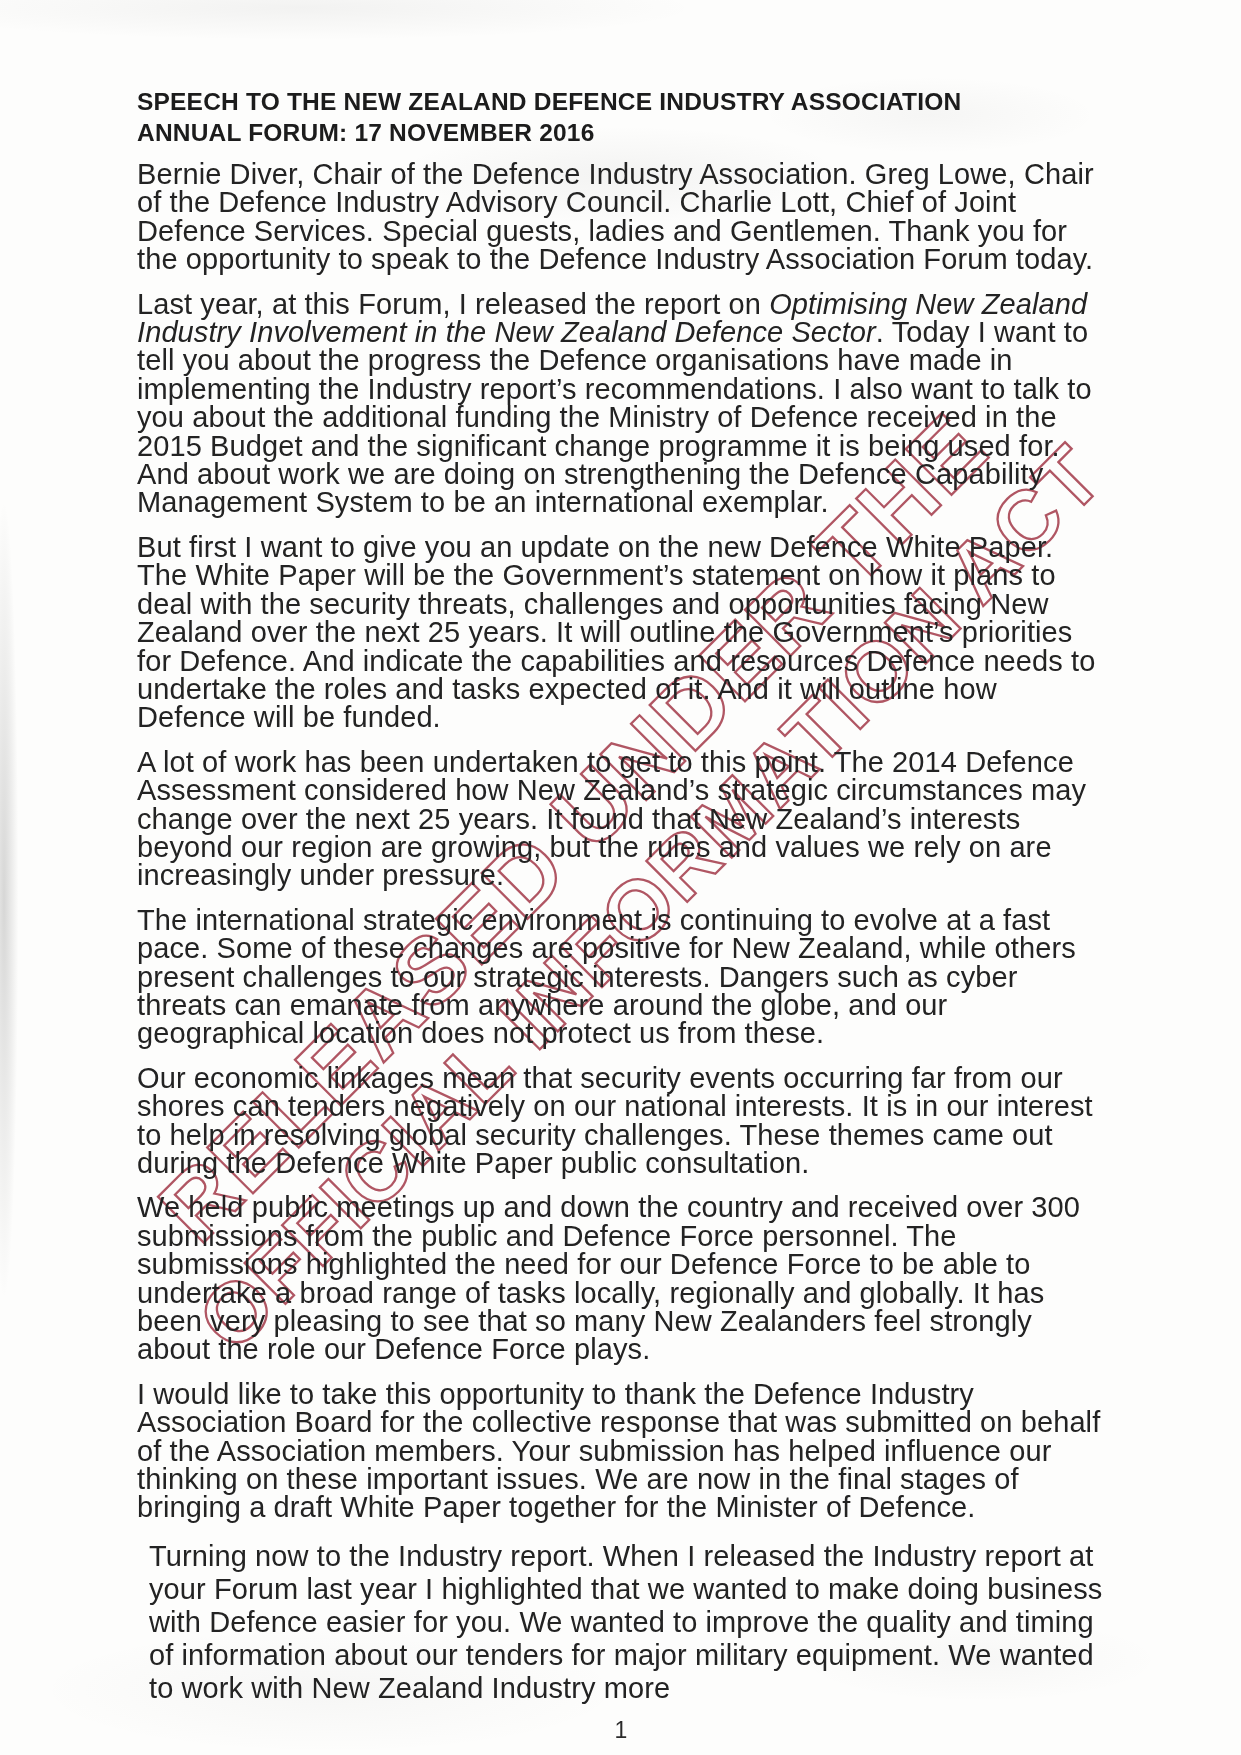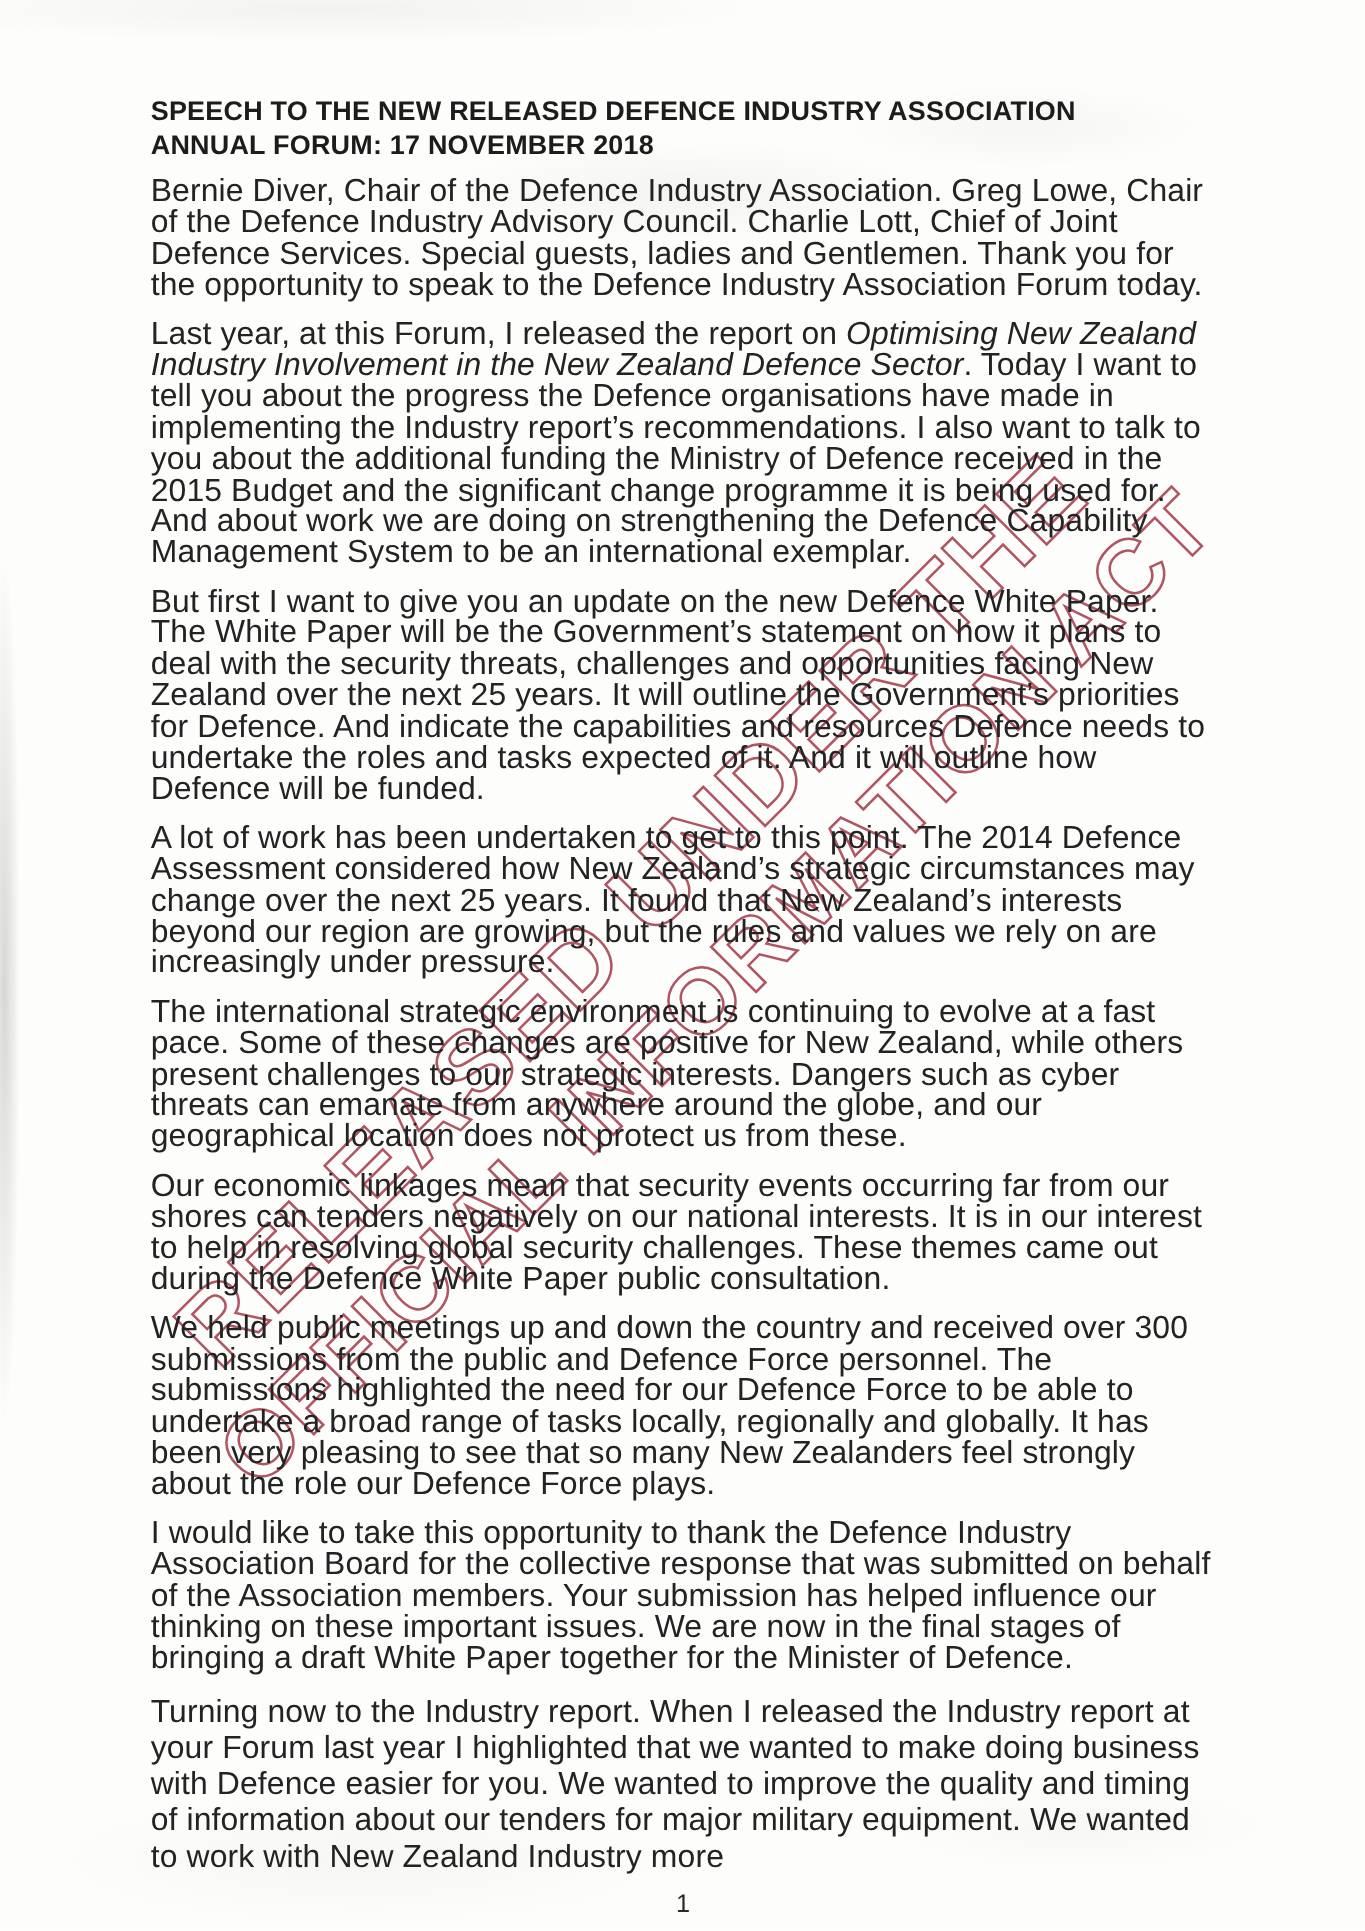--- a/index.html
+++ b/index.html
@@ -48,21 +48,21 @@
     color: #1c1c1c;
   }
   .body-text p {
     margin: 16px 0 0 0;
     font-size: 29px;
     line-height: 28.4px;
     letter-spacing: 0.1px;
     text-align: left;
   }
   .body-text p.first { margin-top: 12px; }
-  .body-text p.p-last { line-height: 33px; margin-top: 18px; }
+  .body-text p.p-last { line-height: 33px; margin-top: 18px; margin-left: 12px; }
   .body-text em { font-style: italic; }
   .page-number {
     margin-top: 12px;
     text-align: center;
     font-size: 23px;
     color: #2a2a2a;
   }
 </style>
 </head>
 <body>
@@ -72,21 +72,21 @@
   <svg class="watermark" viewBox="0 0 1241 1755" width="1241" height="1755" aria-hidden="true">
     <g font-family="Liberation Sans, sans-serif" font-weight="bold" fill="none" stroke-width="2.3" opacity="0.88" transform="rotate(-45 620 880)">
       <text x="624" y="842" text-anchor="middle" font-size="94" letter-spacing="2" stroke="#a6404f">RELEASED UNDER THE</text>
       <text x="629" y="943" text-anchor="middle" font-size="84" letter-spacing="2" stroke="#a6404f">OFFICIAL INFORMATION ACT</text>
     </g>
   </svg>
 
   <div class="content">
 
 
-    <h1 class="title"><span>SPEECH TO THE NEW RELEASED DEFENCE INDUSTRY ASSOCIATION</span><br><span>ANNUAL FORUM: 17 NOVEMBER 2018</span></h1>
+    <h1 class="title"><span>SPEECH TO THE NEW ZEALAND DEFENCE INDUSTRY ASSOCIATION</span><br><span>ANNUAL FORUM: 17 NOVEMBER 2016</span></h1>
 
     <div class="body-text">
 
       <p class="first">Bernie Diver, Chair of the Defence Industry Association. Greg Lowe, Chair of the Defence Industry Advisory Council. Charlie Lott, Chief of Joint Defence Services. Special guests, ladies and Gentlemen. Thank you for the opportunity to speak to the Defence Industry Association Forum today.</p>
 
       <p><span>Last year, at this Forum, I released the report on </span><em>Optimising New Zealand Industry Involvement in the New Zealand Defence Sector</em><span>. Today I want to tell you about the progress the Defence organisations have made in implementing the Industry report’s recommendations. I also want to talk to you about the additional funding the Ministry of Defence received in the 2015 Budget and the significant change programme it is being used for. And about work we are doing on strengthening the Defence Capability Management System to be an international exemplar.</span></p>
 
       <p>But first I want to give you an update on the new Defence White Paper. The White Paper will be the Government’s statement on how it plans to deal with the security threats, challenges and opportunities facing New Zealand over the next 25 years. It will outline the Government’s priorities for Defence. And indicate the capabilities and resources Defence needs to undertake the roles and tasks expected of it. And it will outline how Defence will be funded.</p>
 
       <p>A lot of work has been undertaken to get to this point. The 2014 Defence Assessment considered how New Zealand’s strategic circumstances may change over the next 25 years. It found that New Zealand’s interests beyond our region are growing, but the rules and values we rely on are increasingly under pressure.</p>

